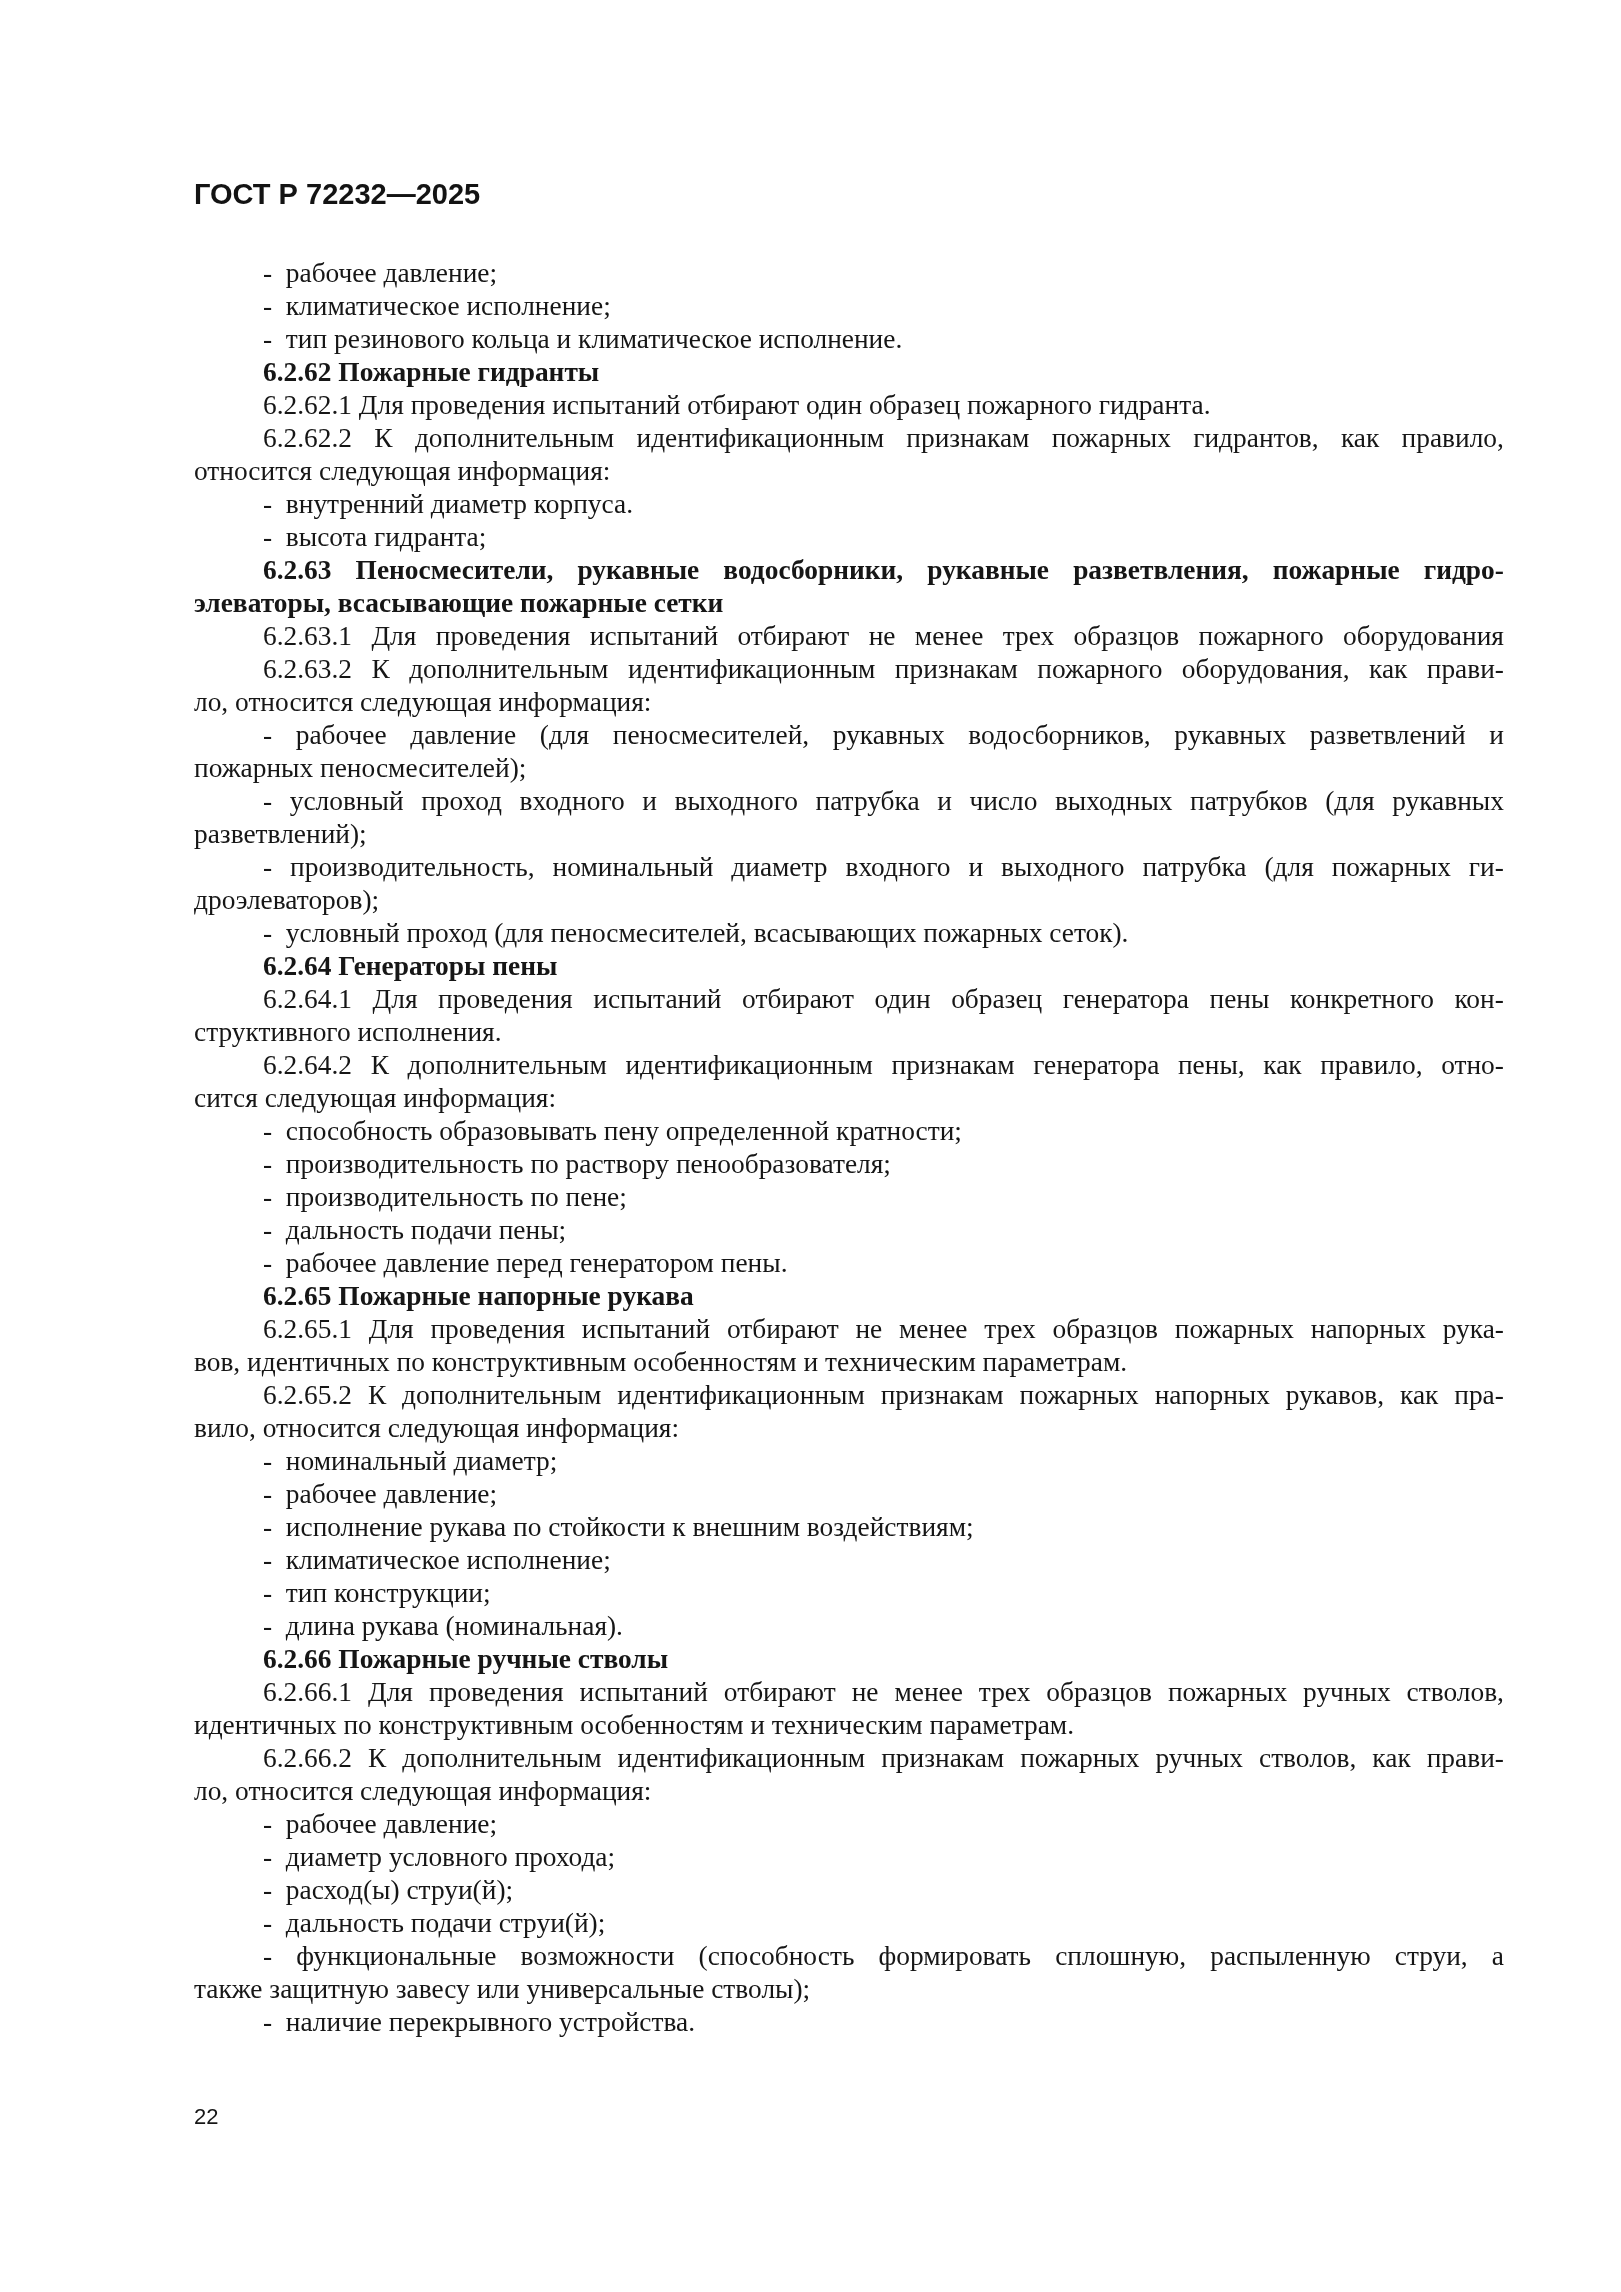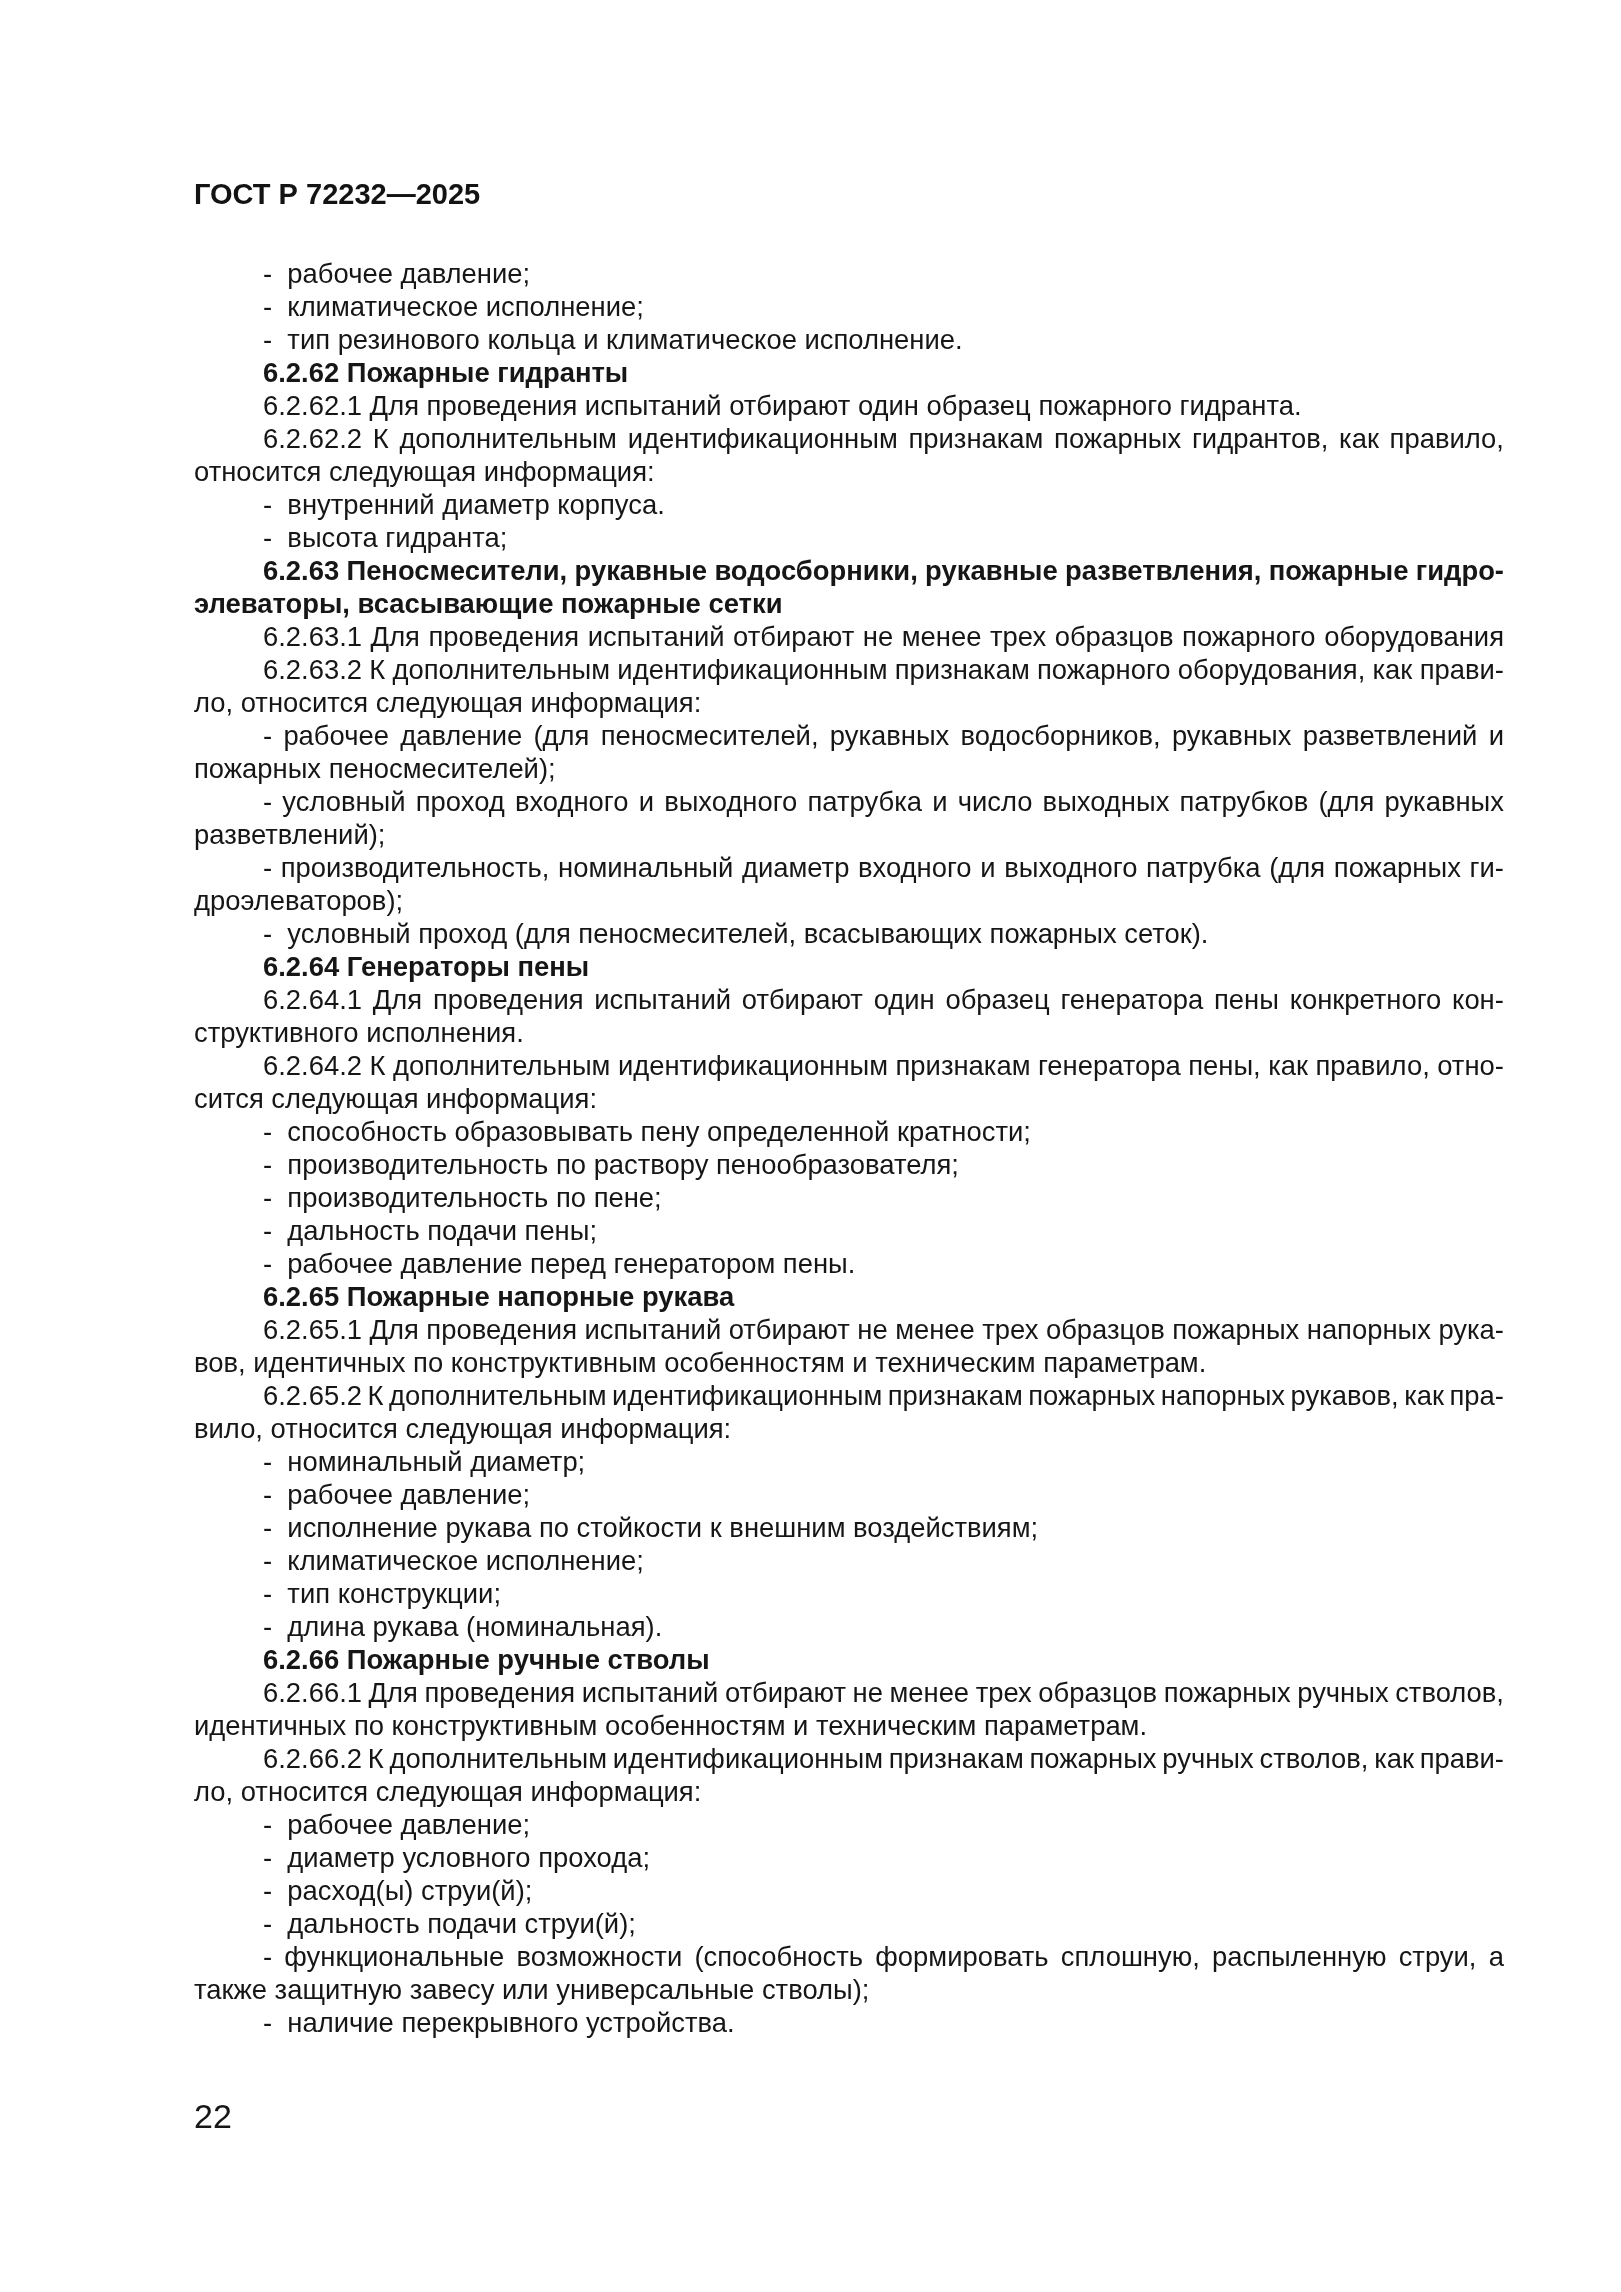--- a/index.html
+++ b/index.html
@@ -28,35 +28,36 @@
     position: absolute;
     left: 194px; top: 225px;
     width: 1310px;
     font-size: 27.4px;
   }
   .line {
     height: 33px;
     line-height: 33px;
     white-space: nowrap;
     text-align: left;
+    font-family: Liberation Serif, serif;
   }
   .line.b { font-weight: bold; }
   .line.i { text-indent: 69px; }
   
   .line.j {
     display: flex;
     justify-content: space-between;
     text-indent: 0;
   }
   .line.j.i { padding-left: 69px; }
   .line.j span { flex: 0 0 auto; }
   .page-number {
     position: absolute;
     left: 194px; top: 2068px;
-    font-size: 34px;
+    font-size: 22px;
     line-height: 33px;
     color: #161616;
   }
 </style>
 </head>
 <body>
 
 <div class="page">
   <div class="doc-header">ГОСТ Р 72232—2025</div>
 

